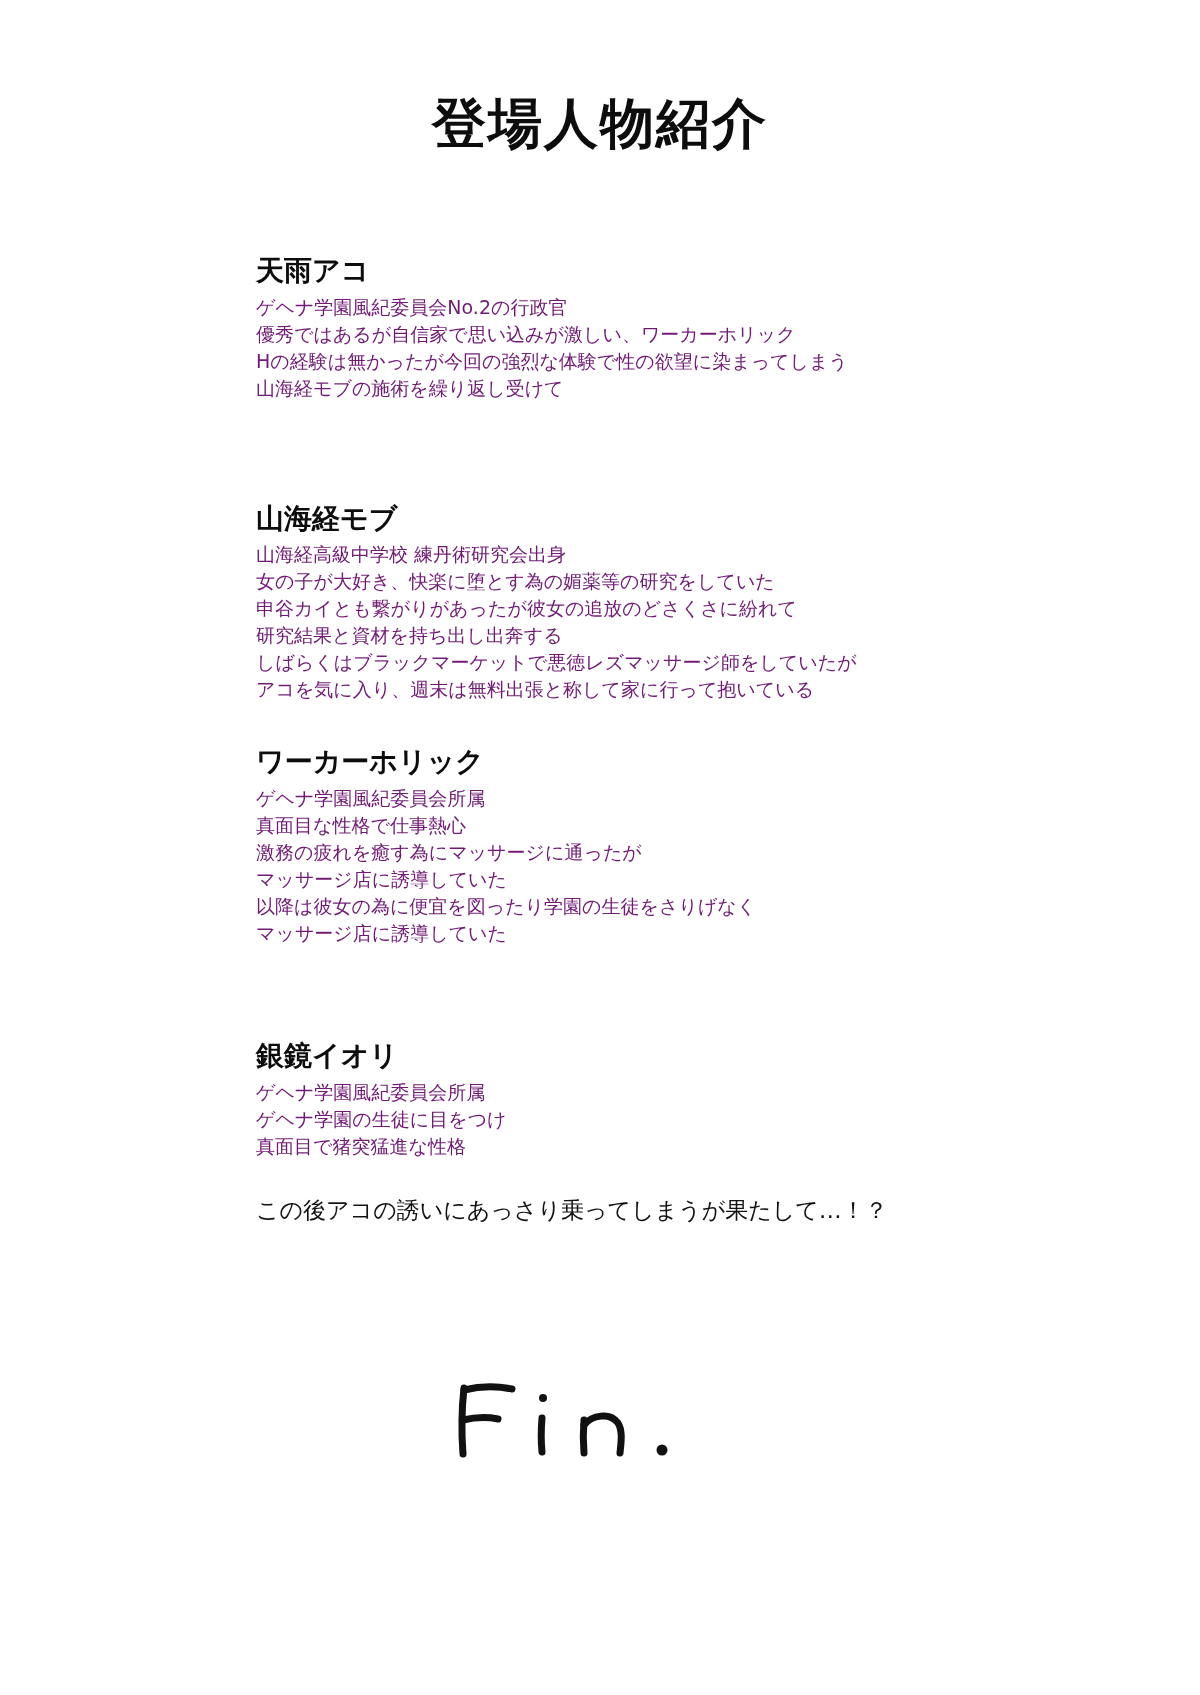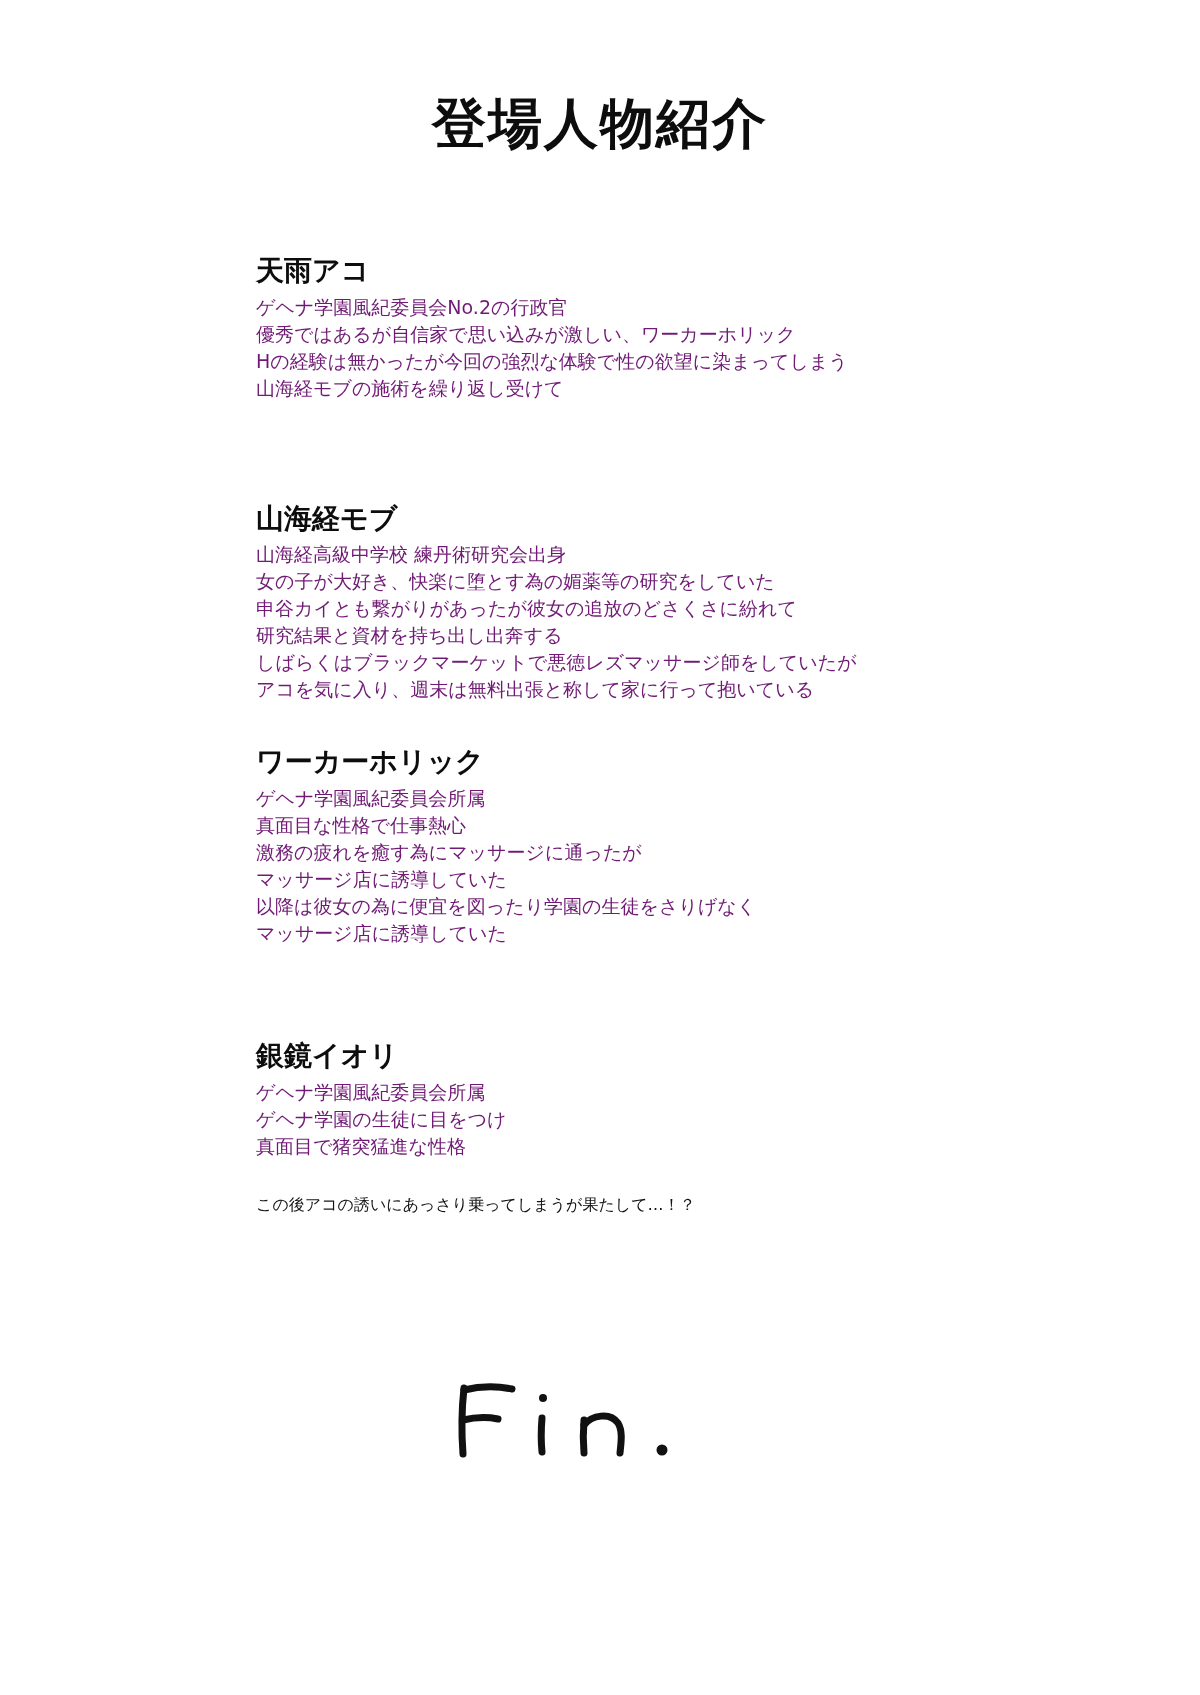--- a/index.html
+++ b/index.html
@@ -54,21 +54,21 @@
     color: #701a75;
     font-weight: 500;
   }
   .char-lines div {
     white-space: nowrap;
   }
   .gap-lg { height: 98px; }
   .gap-md { height: 40px; }
   .gap-xl { height: 90px; }
   .closing {
-    font-size: 16px;
+    font-size: 23px;
     line-height: 1.42;
     color: #121212;
     font-weight: 500;
     margin-top: 34px;
   }
   .fin {
     position: absolute;
     left: 450px;
     top: 1380px;
     width: 300px;

